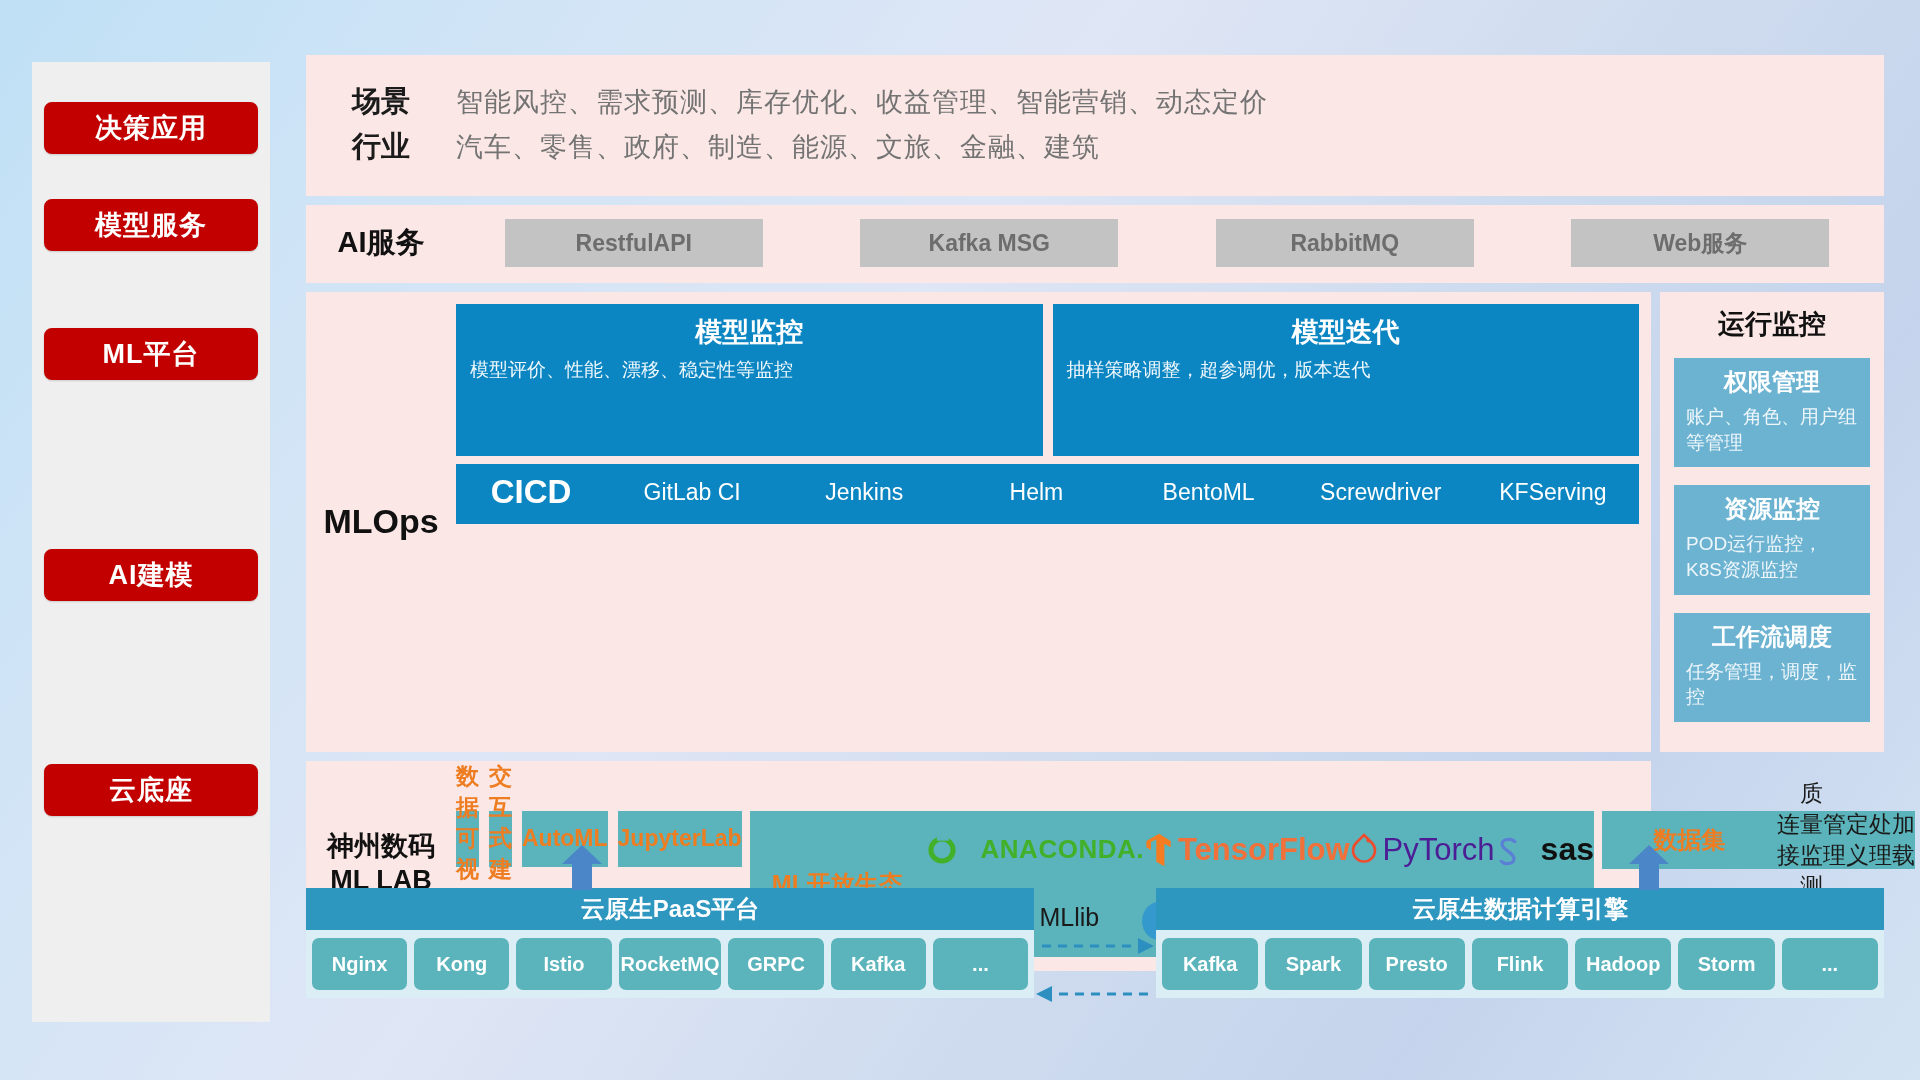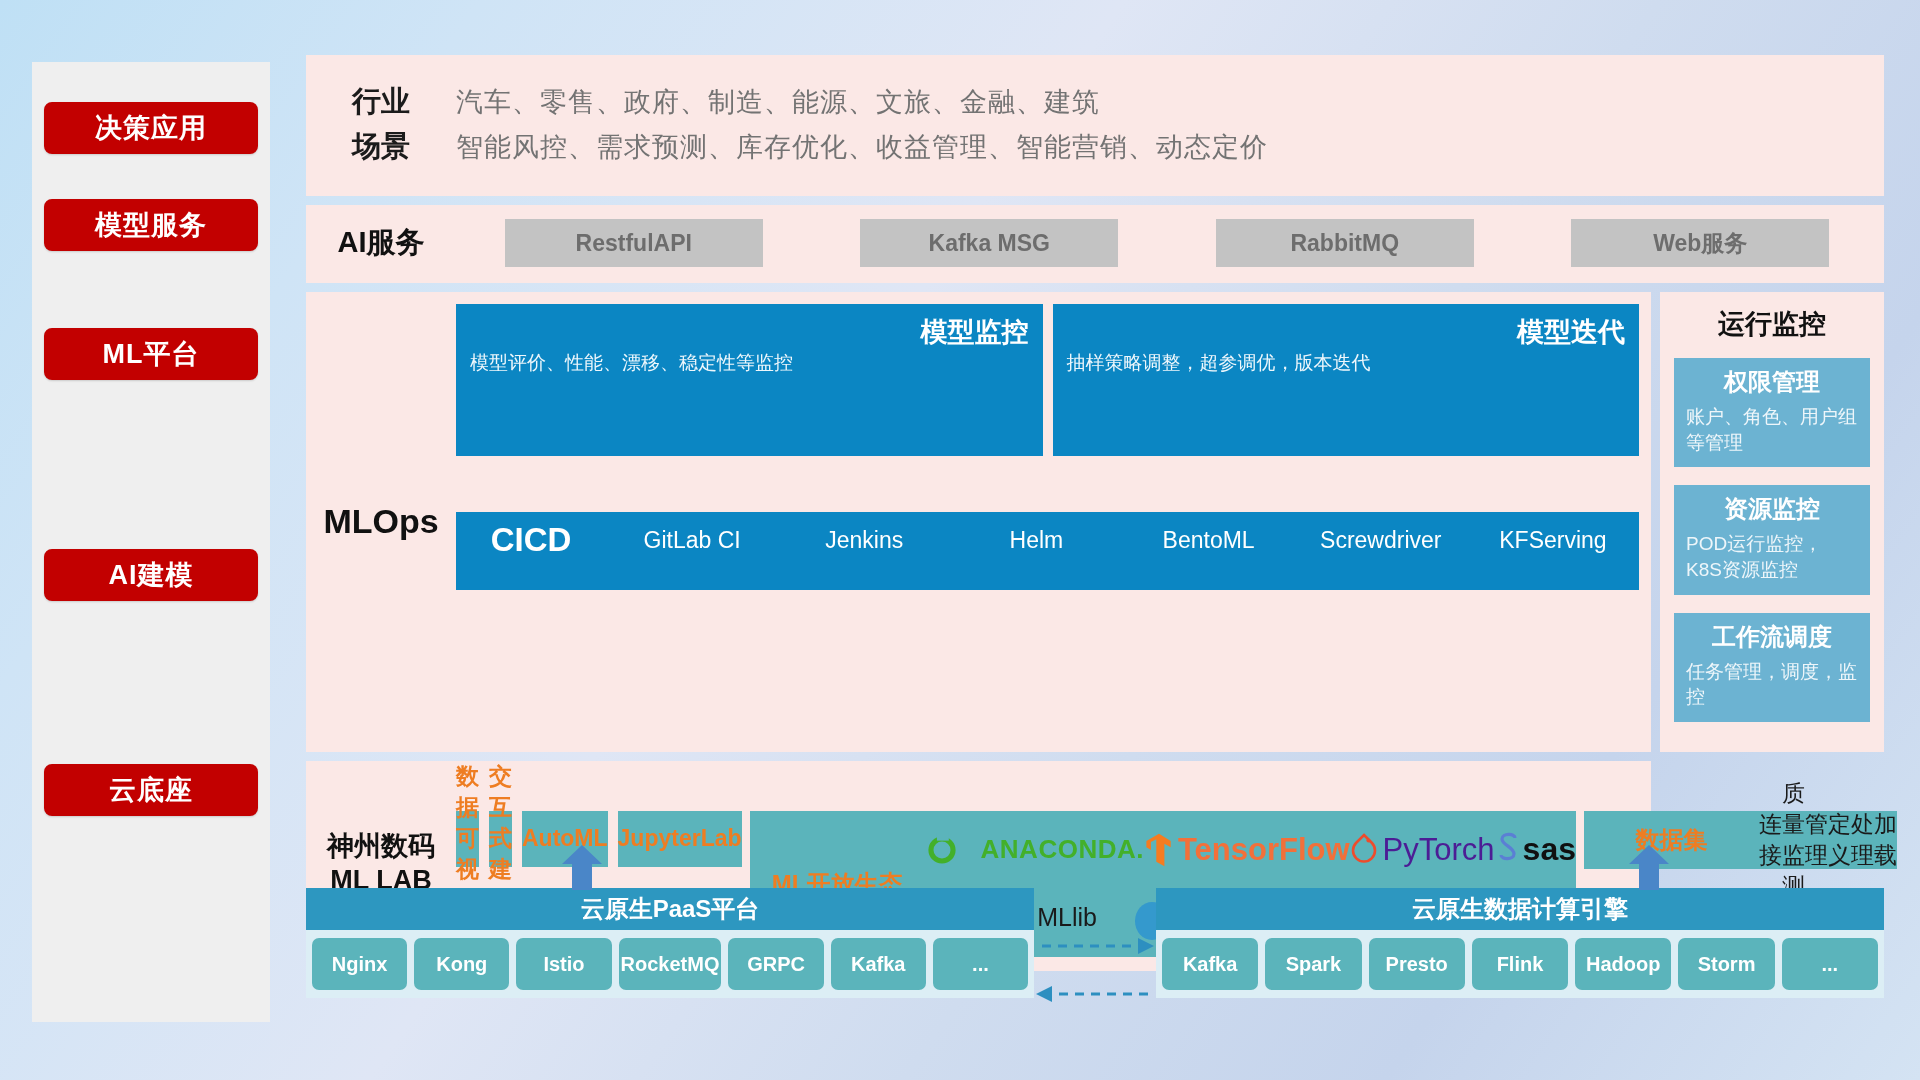--- a/index.html
+++ b/index.html
@@ -79,28 +79,27 @@
     display: flex; align-items: center; justify-content: center;
     font-size: 34px; font-weight: bold; color: #111;
   }
   .mlops-right { flex: 1; display: flex; flex-direction: column; gap: 8px; }
   .mlops-cards { display: flex; gap: 10px; }
   .mlops-card {
     flex: 1; background: #0b86c3; color: #fff;
     padding: 10px 14px 14px 14px; min-height: 152px;
   }
   .mlops-card h3 {
-    font-size: 27px; font-weight: bold; text-align: right; margin-bottom: 0;
+    font-size: 27px; font-weight: bold; text-align: center; margin-bottom: 7px;
   }
   .mlops-card p { font-size: 19px; line-height: 1.38; color: #eef7fc; }
   .cicd-bar {
-    background: #0b86c3; color:#fff; height: 78px;
+    background: #0b86c3; color:#fff; height: 60px;
     display: flex; align-items: flex-start; padding: 10px 0 0 0;
     overflow: hidden;
-    margin-top: 48px;
   }
   .cicd-title {
     flex: 0 0 150px; text-align: center;
     font-size: 33px; font-weight: bold; line-height: 1.1;
   }
   .cicd-item {
     flex: 1; text-align: center; font-size: 23px; line-height: 1.25;
     padding: 4px 4px 0 4px; word-break: break-all;
   }
   
@@ -179,26 +178,26 @@
     <div class="rail-pill" style="top:137px">模型服务</div>
     <div class="rail-pill" style="top:266px">ML平台</div>
     <div class="rail-pill" style="top:487px">AI建模</div>
     <div class="rail-pill" style="top:702px">云底座</div>
   </div>
 
   <div class="main">
 
     <div class="band band-industry">
       <div class="ind-row">
+        <div class="ind-label">场景</div>
+        <div class="ind-values">智能风控、需求预测、库存优化、收益管理、智能营销、动态定价</div>
+      </div>
+      <div class="ind-row">
         <div class="ind-label">行业</div>
         <div class="ind-values">汽车、零售、政府、制造、能源、文旅、金融、建筑</div>
-      </div>
-      <div class="ind-row">
-        <div class="ind-label">场景</div>
-        <div class="ind-values">智能风控、需求预测、库存优化、收益管理、智能营销、动态定价</div>
       </div>
     </div>
 
     <div class="band band-ai">
       <div class="ai-label">AI服务</div>
       <div class="ai-chips">
         <div class="ai-chip">RestfulAPI</div>
         <div class="ai-chip">Kafka MSG</div>
         <div class="ai-chip">RabbitMQ</div>
         <div class="ai-chip">Web服务</div>
@@ -287,21 +286,21 @@
               </div>
 
               <div style="display:flex;align-items:center;gap:5px">
                 <svg width="28" height="34" viewBox="0 0 28 34">
                   <path d="M14 2 L22 10 A11 11 0 1 1 6 10 Z" fill="none" stroke="#ee4c2c" stroke-width="2.6"></path>
                   <circle cx="18.5" cy="7.5" r="2.1" fill="#ee4c2c"></circle>
                 </svg>
                 <span style="font-size:31px;color:#4c1d95;font-weight:500">PyTorch</span>
               </div>
 
-              <div style="display:flex;align-items:flex-start;gap:2px">
+              <div style="display:flex;align-items:flex-end;gap:20px">
                 <svg width="26" height="32" viewBox="0 0 26 32">
                   <path d="M20 7 C20 2, 7 2, 7 8 C7 14, 19 16, 19 23 C19 29, 6 29, 6 24" fill="none" stroke="#5b7fd4" stroke-width="3.2"></path>
                 </svg>
                 <span style="font-size:32px;color:#101010;font-weight:bold">sas</span>
               </div>
             </div>
 
             <div class="eco-line">
 
               <div style="display:flex;align-items:center;gap:4px">

